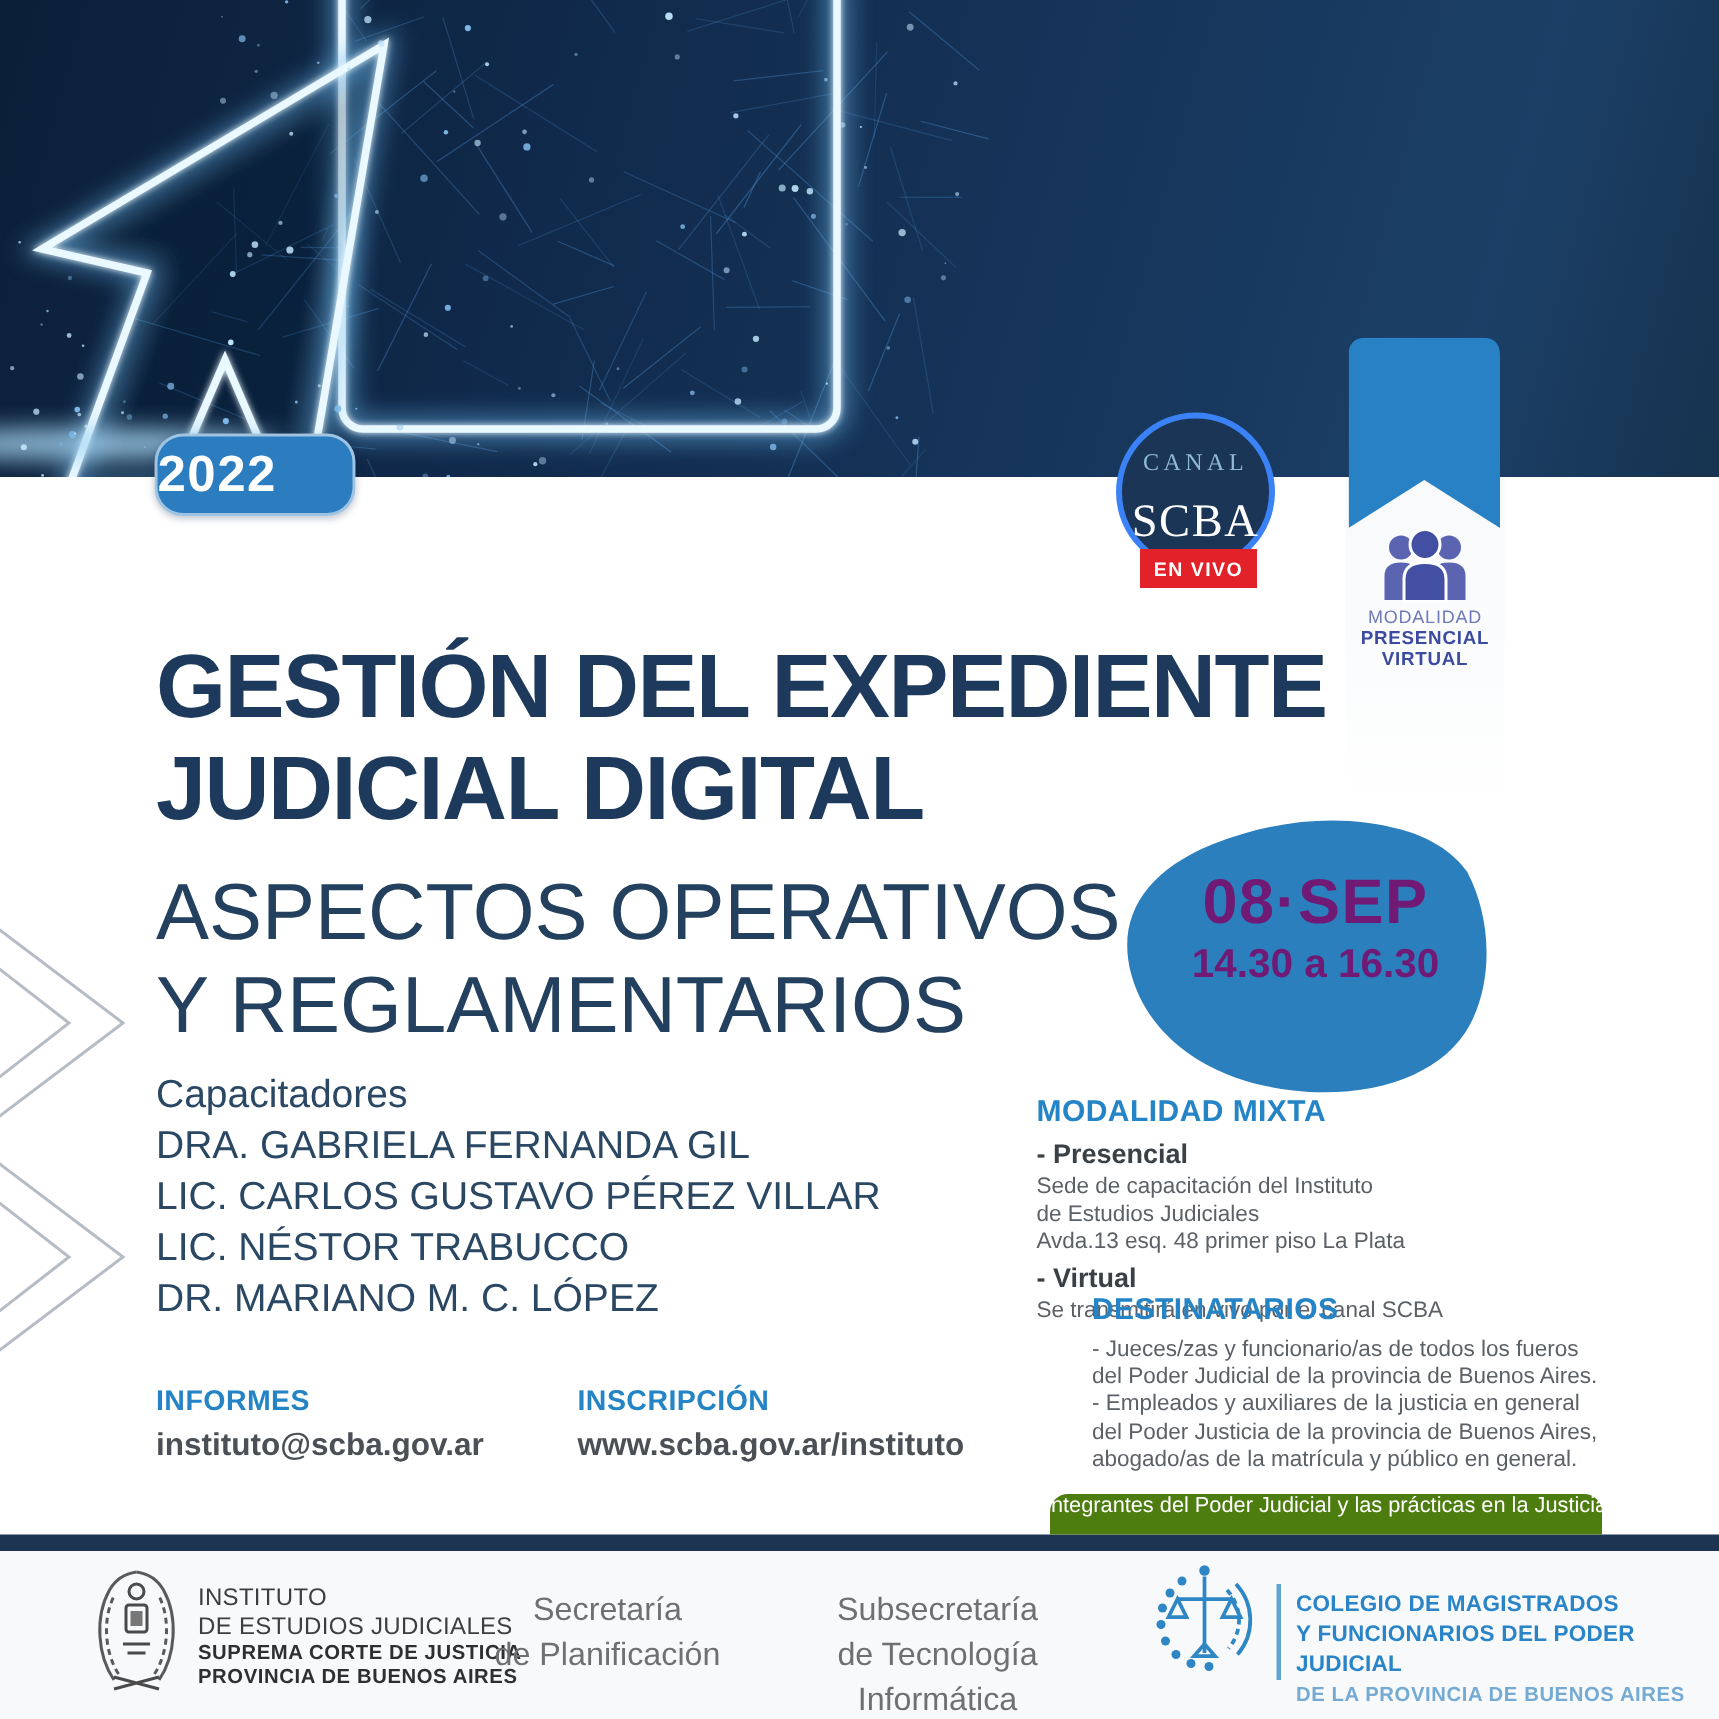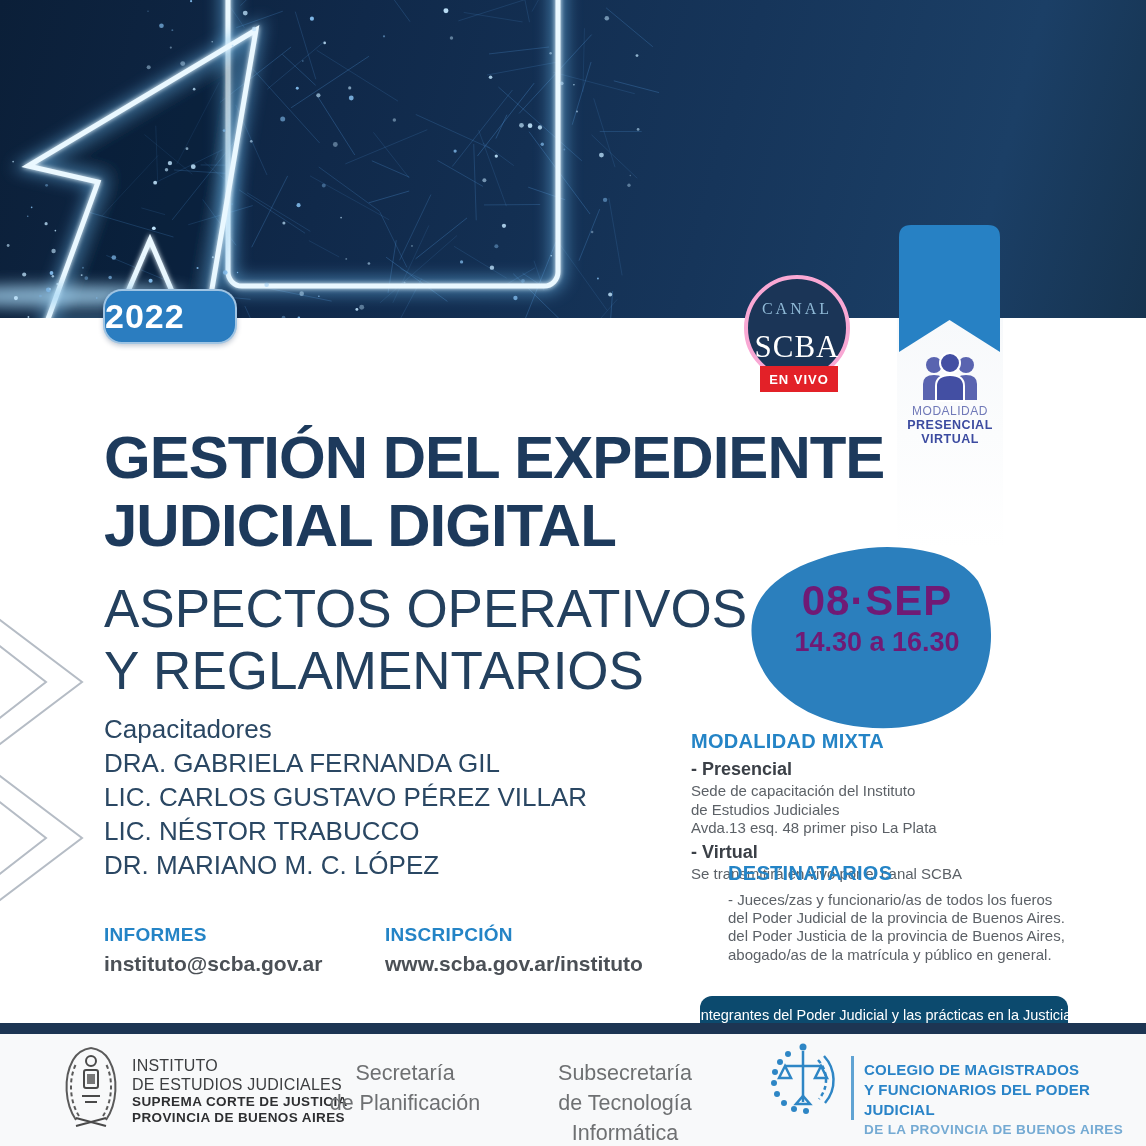--- a/index.html
+++ b/index.html
@@ -18,21 +18,21 @@
   
   .year-badge{
     position:absolute;left:103px;top:289px;width:134px;height:55px;
     background:#2b7dc0;border:2px solid rgba(255,255,255,.55);border-radius:19px;
     color:#fff;font-size:34px;font-weight:bold;display:flex;align-items:center;justify-content:flex-start;
     letter-spacing:1px;box-sizing:border-box;box-shadow:0 2px 5px rgba(10,40,80,.25);
   }
   
   .canal-badge{
     position:absolute;left:744px;top:275px;width:106px;height:106px;border-radius:50%;
-    background:#1b3557;border:4px solid #f9a8d4;box-sizing:border-box;
+    background:#1b3557;border:4px solid #3b82f6;box-sizing:border-box;
     text-align:center;color:#fff;z-index:3;
   }
   .canal-line1{font-family:"Liberation Serif",serif;color:#8fb9d6;font-size:16px;letter-spacing:3px;margin-top:21px;}
   .canal-line2{font-family:"Liberation Serif",serif;color:#ffffff;font-size:31px;letter-spacing:1px;margin-top:11px;}
   .live-tag{
     position:absolute;left:760px;top:366px;width:78px;height:26px;background:#e32128;z-index:4;
     color:#fff;font-size:13px;font-weight:bold;letter-spacing:1px;
     display:flex;align-items:center;justify-content:center;
   }
   
@@ -68,23 +68,23 @@
   .info-line{color:#5c6167;font-size:15px;line-height:15.5px;margin-top:3px;}
   .recipients{position:absolute;left:728px;top:862px;width:418px;}
   .recipients .info-line{line-height:15.2px;}
   
   .contact-informes{position:absolute;left:104px;top:924px;}
   .contact-inscripcion{position:absolute;left:385px;top:924px;}
   .contact-label{color:#2484c6;font-size:19px;font-weight:bold;letter-spacing:.3px;}
   .contact-value{color:#4b5056;font-size:21px;font-weight:bold;margin-top:6px;}
   
   .bottom-tab{
-    position:absolute;left:700px;top:996px;width:368px;height:27px;background:#0c4a6e;
+    position:absolute;left:700px;top:996px;width:368px;height:27px;background:#4d7c0f;
     border-radius:12px 12px 0 0;color:#fff;font-size:14.5px;
-    display:flex;align-items:flex-end;justify-content:center;white-space:nowrap;z-index:2;
+    display:flex;align-items:flex-start;justify-content:center;white-space:nowrap;z-index:2;
   }
   .navy-bar{position:absolute;left:0;top:1023px;width:1146px;height:11px;background:#1d3553;}
   
   .footer{position:absolute;left:0;top:1034px;width:1146px;height:112px;background:#f8f9fa;}
   .crest{position:absolute;left:60px;top:12px;}
   .institute-text{position:absolute;left:132px;top:22px;}
   .inst-l{color:#3c3e40;font-size:16px;line-height:19px;letter-spacing:.2px;}
   .inst-sc{color:#2e2f31;font-size:13.5px;font-weight:bold;line-height:16px;letter-spacing:.4px;}
   .secretaria{position:absolute;left:315px;top:24px;width:180px;text-align:center;color:#6e7072;font-size:21.5px;line-height:30px;}
   .subsecretaria{position:absolute;left:505px;top:24px;width:240px;text-align:center;color:#6e7072;font-size:21.5px;line-height:30px;}
@@ -396,20 +396,21 @@
     <div class="info-line">de Estudios Judiciales</div>
     <div class="info-line">Avda.13 esq. 48 primer piso La Plata</div>
     <div class="info-sub">- Virtual</div>
     <div class="info-line">Se transmitirá en vivo por el canal SCBA</div>
   </div>
 
   <div class="recipients">
     <div class="info-heading">DESTINATARIOS</div>
     <div class="info-line" style="margin-top:7px">- Jueces/zas y funcionario/as de todos los fueros</div>
     <div class="info-line">del Poder Judicial de la provincia de Buenos Aires.</div>
+    <div class="info-line">- Empleados y auxiliares de la justicia en general</div>
     <div class="info-line">del Poder Justicia de la provincia de Buenos Aires,</div>
     <div class="info-line">abogado/as de la matrícula y público en general.</div>
   </div>
 
   <div class="contact-informes">
     <div class="contact-label">INFORMES</div>
     <div class="contact-value">instituto@scba.gov.ar</div>
   </div>
   <div class="contact-inscripcion">
     <div class="contact-label">INSCRIPCIÓN</div>

